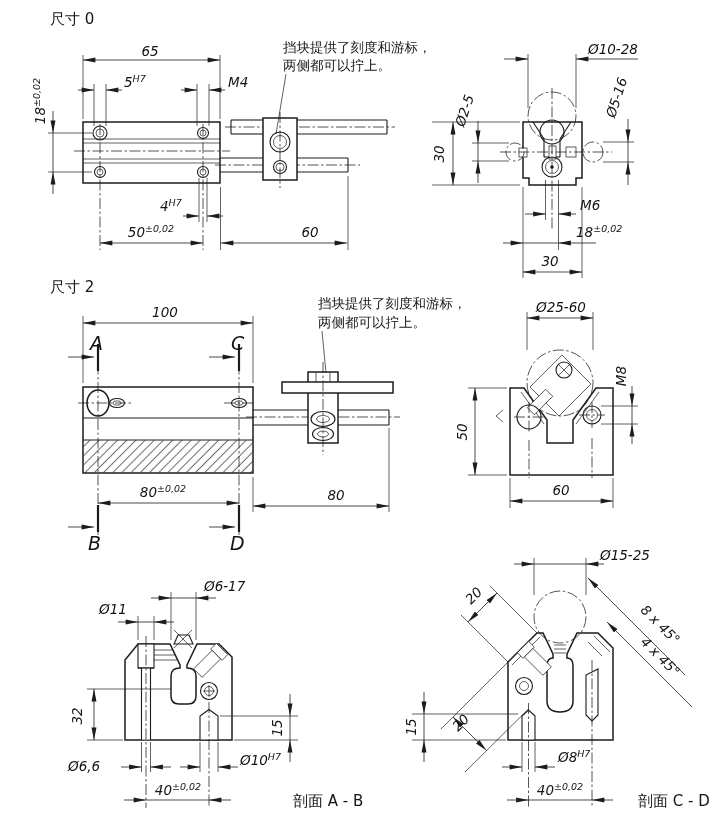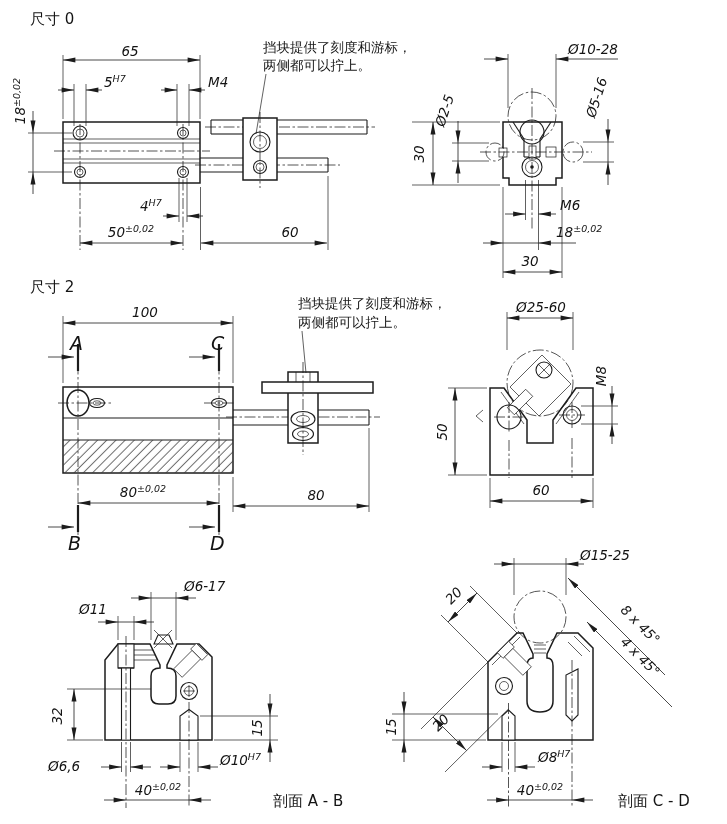--- a/index.html
+++ b/index.html
@@ -1,17 +1,17 @@
 <!DOCTYPE html>
 <html><head>
 <meta charset="utf-8">
 <style>
   html,body{margin:0;padding:0;background:#fff;}
   .sheet{position:relative;width:699px;height:824px;background:#fff;overflow:hidden;
-         font-family:"DejaVu Sans",sans-serif;}
+         font-family:"DejaVu Sans",sans-serif;margin-left:20px;}
   svg{display:block}
   .ol{stroke:#1c1c1c;stroke-width:1.5;fill:none;stroke-linejoin:miter}
   .ml{stroke:#1c1c1c;stroke-width:1.1;fill:none}
   .tl{stroke:#1c1c1c;stroke-width:0.7;fill:none}
   .cl{stroke:#1c1c1c;stroke-width:0.75;fill:none;stroke-dasharray:11 2.5 2.5 2.5}
   .dl{stroke:#1c1c1c;stroke-width:0.8;fill:none}
   .thick{stroke:#1c1c1c;stroke-width:2.2;fill:none}
   .wf{fill:#ffffff}
   text{fill:#141414}
   .dim{font:italic 13.5px "DejaVu Sans",sans-serif}

